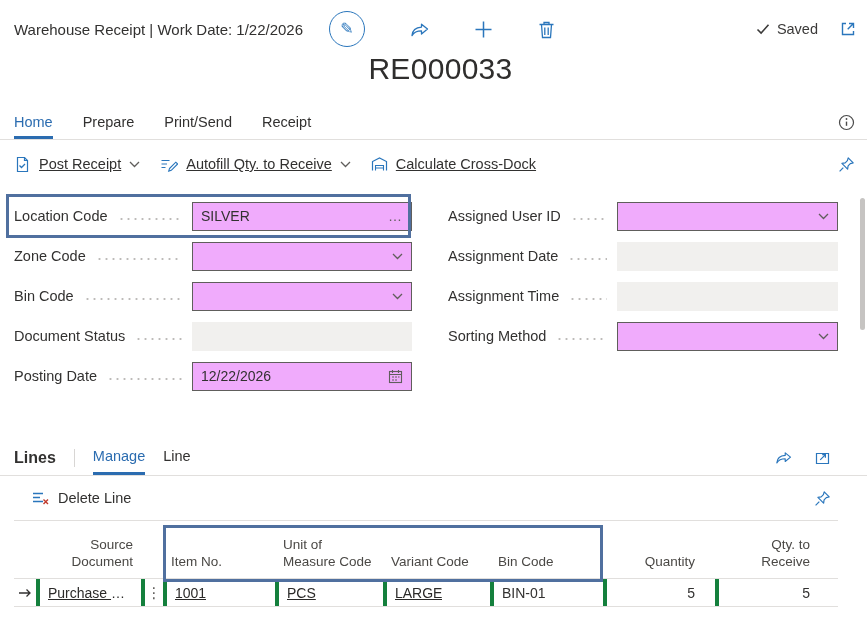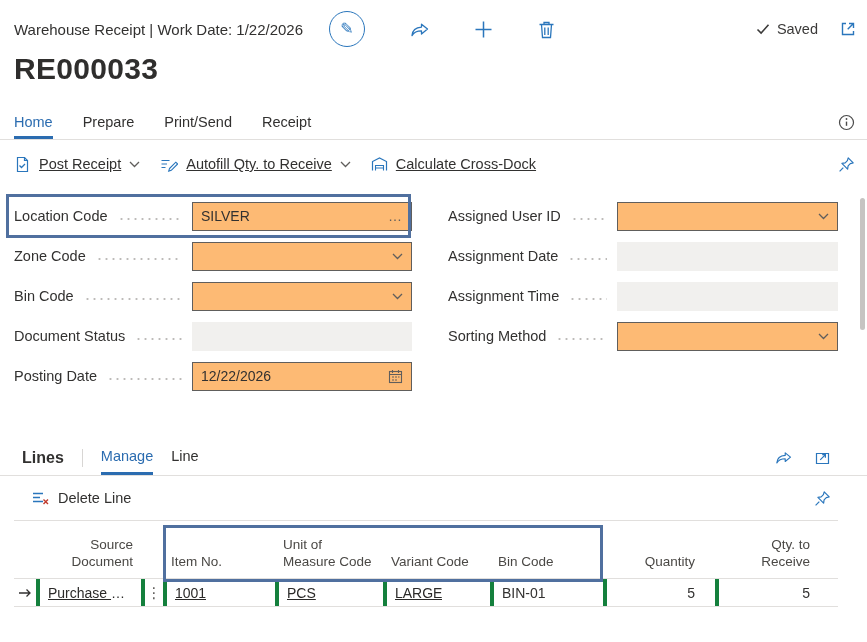--- a/index.html
+++ b/index.html
@@ -13,21 +13,21 @@
   .topbar { display:flex; align-items:center; height:48px; padding:10px 10px 0 14px; }
   .caption { font-size:15px; white-space:nowrap; }
   .top-icons { display:flex; align-items:center; gap:44px; margin-left:26px; }
   .edit-circle { width:36px; height:36px; border:1.5px solid #2a76bc; border-radius:50%;
     display:flex; align-items:center; justify-content:center; }
   .pencil { color:#2a76bc; font-size:16px; line-height:1; }
   .icon-btn { display:flex; align-items:center; justify-content:center; }
   .top-right { margin-left:auto; display:flex; align-items:center; gap:21px; }
   .saved { display:flex; align-items:center; gap:7px; color:#3b3a39; font-size:14.5px; }
   
-  .record-no { font-size:30px; font-weight:700; margin:4px 0 0 14px; height:38px; letter-spacing:.3px; color:#2f2e2d; }
+  .record-no { font-size:30px; font-weight:400; margin:4px 0 0 14px; height:38px; letter-spacing:.3px; color:#2f2e2d;text-align:center; }
   
   .tabs { display:flex; align-items:stretch; gap:30px; height:34px; margin-top:16px;
     padding:0 12px 0 14px; border-bottom:1px solid #e1dfdd; font-size:14.5px; }
   .tab { display:flex; align-items:center; border-bottom:3px solid transparent; padding-top:2px; }
   .tab.active { color:#2b6cb0; border-bottom-color:#2b6cb0; }
   .tabs .right { margin-left:auto; display:flex; align-items:center; }
   
   .toolbar { display:flex; align-items:center; height:48px; padding:0 12px 0 14px; font-size:14.5px;text-decoration:underline; }
   .action { display:flex; align-items:center; gap:8px; }
   .chev-btn { margin:0 20px 0 8px; display:flex; align-items:center; }
@@ -35,30 +35,30 @@
   
   .fields { position:relative; display:flex; gap:36px; padding:8px 29px 0 14px; height:208px; }
   .fcol-left { width:398px; } .fcol-right { width:390px; }
   .frow { display:flex; align-items:center; height:40px; }
   .flabel { font-size:14.5px; white-space:nowrap; color:#323130; }
   .leader { flex:1; height:2px; margin:6px 10px 0 10px; align-self:center;
     background-image:radial-gradient(circle, #bdbbb9 1px, transparent 1.2px);
     background-size:7px 2px; background-repeat:repeat-x; background-position:0 center; }
   .fctl { width:220px; height:29px; display:flex; align-items:center; font-size:14px; }
   .fcol-right .fctl { width:221px; }
-  .input { border:1px solid #605e5c; background:#fdba74; padding:0 8px; }
+  .input { border:1px solid #605e5c; background:#f0abfc; padding:0 8px; }
   .input .fval { flex:1; overflow:hidden; white-space:nowrap; }
   .assist { color:#605e5c; letter-spacing:1px; }
   .disabled { background:#f1f0ee; border:none; padding:0 8px; }
   .hl { position:absolute; border:3px solid #50709f; pointer-events:none; z-index:3; }
   .hl-location { left:6px; top:6px; width:405px; height:44px; }
   
   .lines-head { display:flex; align-items:stretch; gap:18px; height:36px; margin-top:44px;
     padding:0 36px 0 14px; border-bottom:1px solid #e1dfdd; }
-  .lines-title { font-size:16px; font-weight:700; display:flex; align-items:center;margin-left:8px; }
+  .lines-title { font-size:16px; font-weight:700; display:flex; align-items:center; }
   .vdiv { width:1px; height:18px; background:#d8d6d4; align-self:center; }
   .ltab { display:flex; align-items:center; border-bottom:3px solid transparent; font-size:14.5px; }
   .ltab.active { color:#2b6cb0; border-bottom-color:#2b6cb0; }
   .lines-head .right { margin-left:auto; display:flex; align-items:center; gap:22px; }
   .lines-toolbar { display:flex; align-items:center; height:44px; padding:0 36px 0 31px; font-size:14.5px; }
   .lines-toolbar .action { gap:9px; }
   
   .lines-table { position:relative; width:824px; margin-left:14px; border-top:1px solid #e1dfdd; }
   .thead { display:flex; align-items:flex-end; height:58px; border-bottom:1px solid #e1dfdd; padding-bottom:7px; }
   .trow { display:flex; align-items:center; height:28px; border-bottom:1px solid #e1dfdd; }

